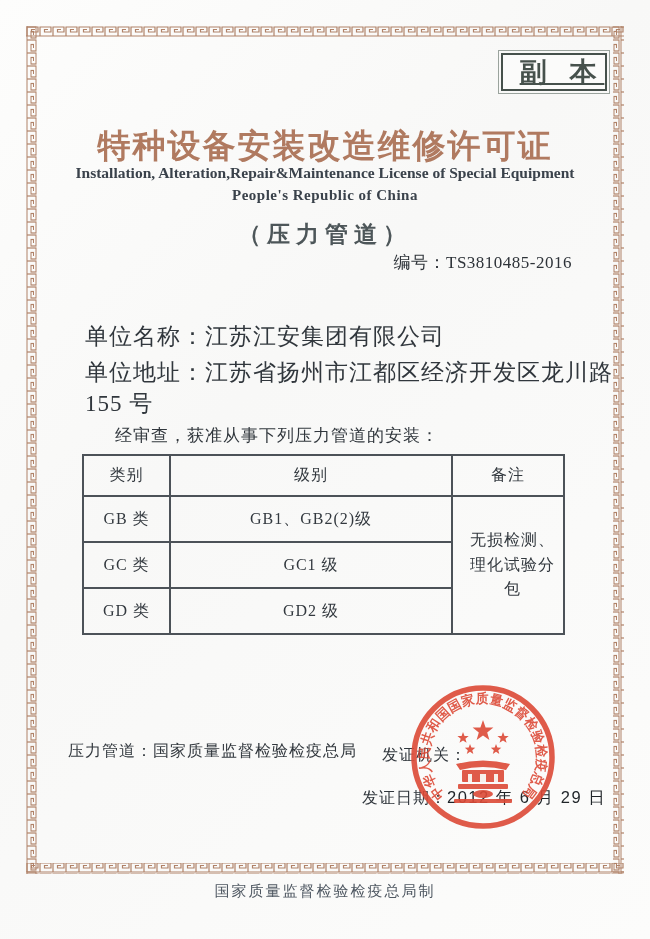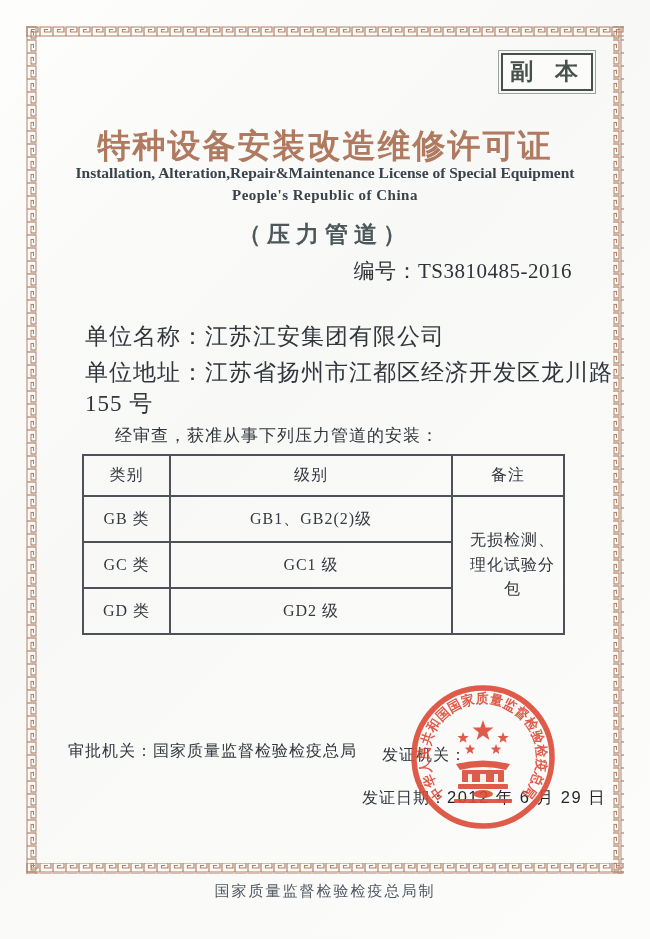--- a/index.html
+++ b/index.html
@@ -15,30 +15,30 @@
     background:linear-gradient(135deg,#fdfdfc 0%,#f8f8f7 40%,#fcfcfb 100%);
   }
   .frame-svg{position:absolute;left:26px;top:26px;}
   .abs{position:absolute;}
   .centered{left:0;width:650px;text-align:center;}
 
   .badge{
     left:501px;top:53px;width:86px;height:34px;
     border:2px solid #46514c;
     outline:1px solid #9aa39d;outline-offset:2px;
-    color:#46514c;font-weight:bold;font-size:23px;
+    color:#46514c;font-weight:bold;font-size:27px;
     letter-spacing:8px;text-align:center;line-height:34px;
-    padding-left:2px;background:rgba(255,255,255,.4);
+    padding-left:16px;background:rgba(255,255,255,.4);text-decoration:underline;
   }
   .title-cn1{top:86px;font-size:30px;font-weight:bold;color:#b07a60;letter-spacing:5px;}
   .title-cn2{top:124px;font-size:33px;font-weight:bold;color:#b07a60;letter-spacing:2px;}
   .title-en1{top:164px;font-size:15.5px;font-weight:bold;color:#3a424b;}
   .title-en2{top:187px;font-size:15px;font-weight:bold;color:#3a424b;letter-spacing:.5px;}
   .subtitle{top:219px;font-size:23px;font-weight:600;color:#4d5659;letter-spacing:6px;}
-  .license-no{top:257px;right:78px;font-size:21px;color:#2e3339;letter-spacing:.5px;}
+  .license-no{top:251px;right:78px;font-size:17px;color:#2e3339;letter-spacing:.5px;}
 
   .holder-line{left:85px;font-size:23px;color:#31373d;letter-spacing:1px;}
   .holder-name{top:321px;}
   .holder-addr{top:357px;}
   .scope-intro{left:115px;top:424px;font-size:17px;color:#31373d;letter-spacing:1px;}
 
   table.scope{
     position:absolute;left:82px;top:454px;width:481px;
     border-collapse:collapse;table-layout:fixed;
     font-size:16px;color:#33393f;
@@ -132,21 +132,21 @@
       <td>GC1 级</td>
     </tr>
     <tr>
       <td>GD 类</td>
       <td>GD2 级</td>
     </tr>
   </tbody>
     </table>
 
   <div class="abs issue-label approval">
-    <span>审批机关：</span><span>国家质量监督检验检疫总局</span>
+    <span>压力管道：</span><span>国家质量监督检验检疫总局</span>
   </div>
   <div class="abs issue-label issuer">
     <span>发证机关：</span>
   </div>
   <div class="abs issue-label issue-date">
     <span>发证日期：</span><span class="date-val">2012 年 6 月 29 日</span>
   </div>
 
   <svg class="abs seal" width="146" height="146" viewBox="0 0 146 146" aria-hidden="true">
     <g fill="#dd4a37" stroke="none">

